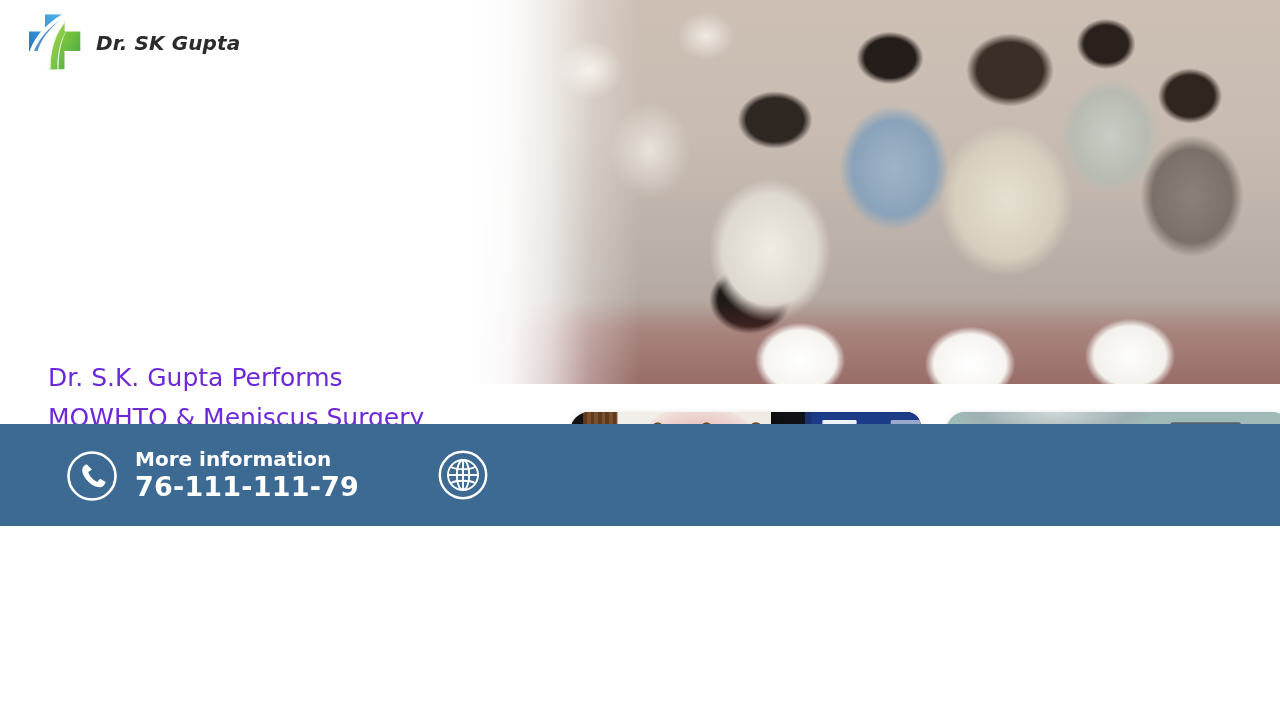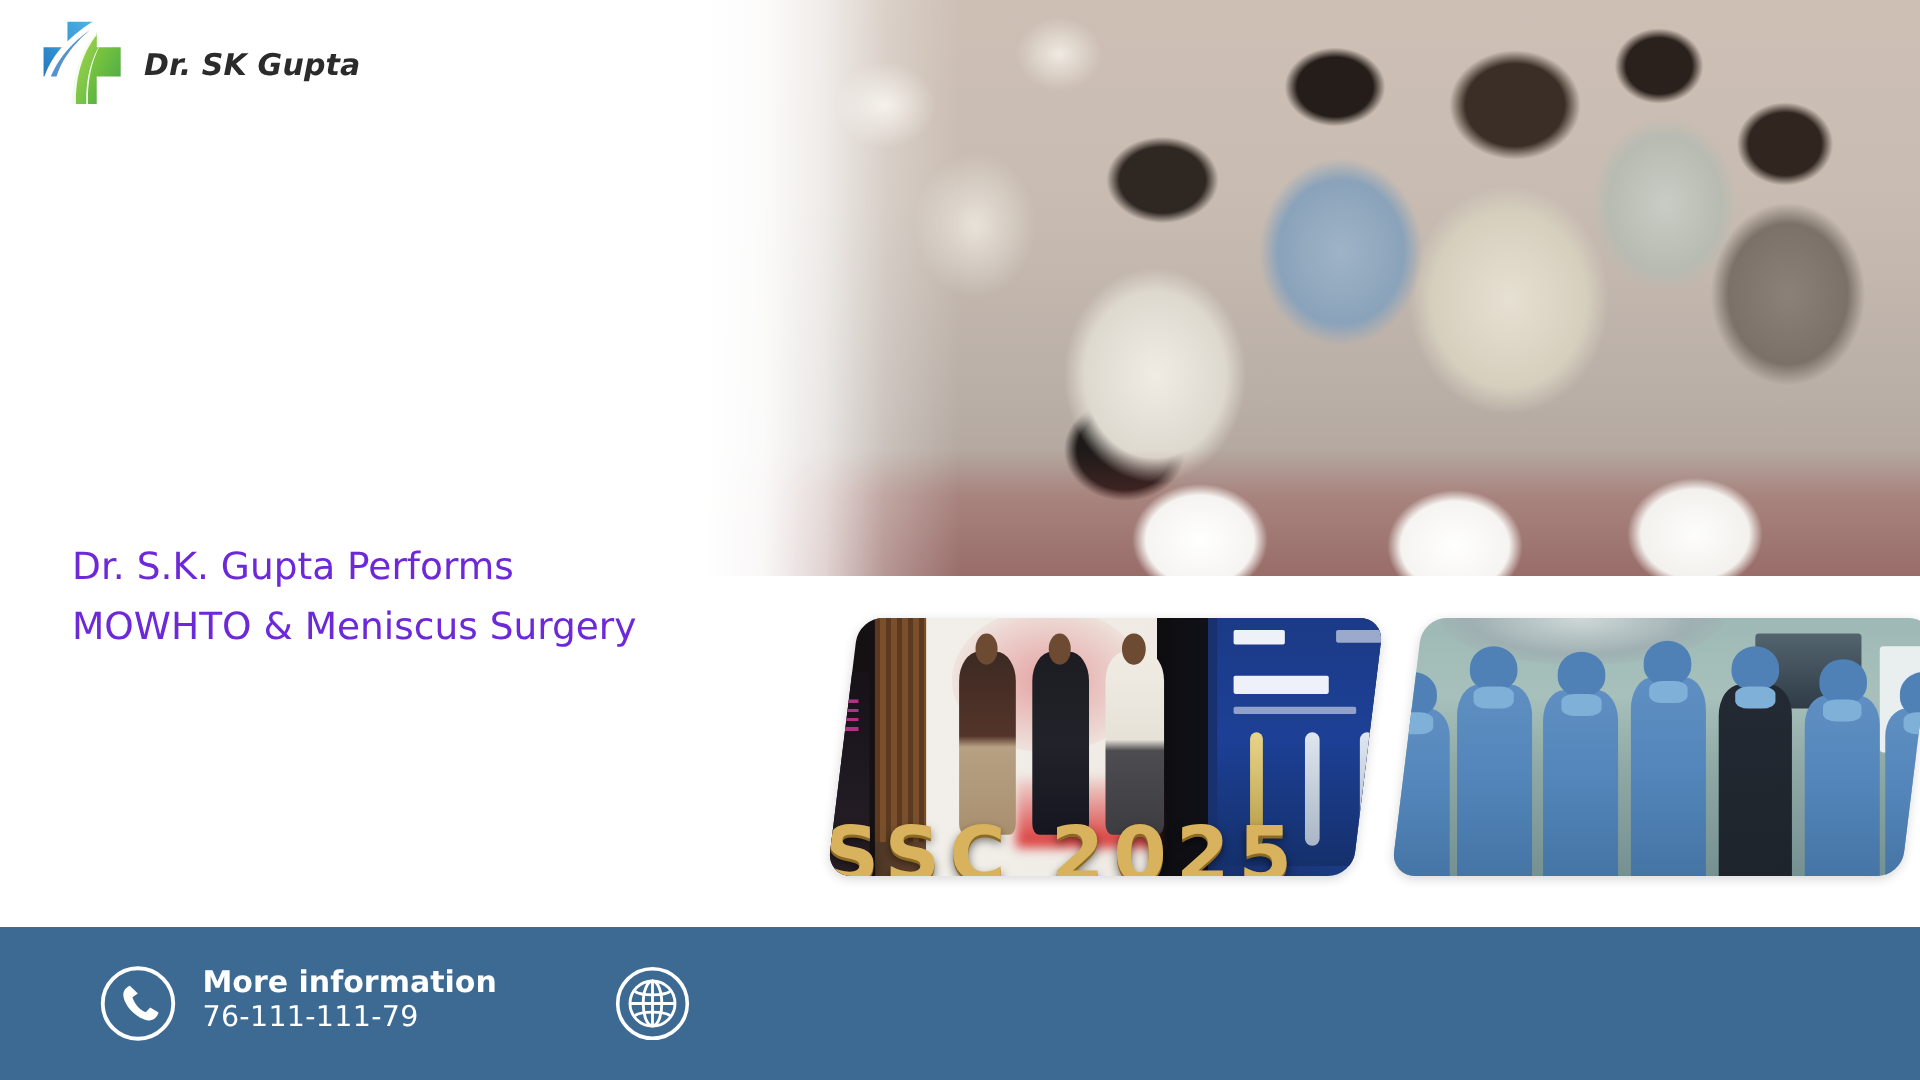--- a/index.html
+++ b/index.html
@@ -9,21 +9,21 @@
   }
   body {
     width: 1280px;
     height: 720px;
     overflow: hidden;
     font-family: "Liberation Sans", sans-serif;
   }
   .poster {
     position: relative;
     width: 1280px;
-    height: 720px;
+    height: 526px;
     background: #ffffff;
     overflow: hidden;
   }
 
   
   .hero-photo {
     position: absolute;
     left: 470px;
     top: 0;
     width: 810px;
@@ -276,37 +276,37 @@
     font-family: "DejaVu Sans", sans-serif;
     font-weight: 700;
     font-size: 33px;
     letter-spacing: 0.4px;
     color: #ffffff;
     margin-left: 108px;
     white-space: nowrap;
   }
   .contact {
     display: flex;
-    align-items: flex-start;
+    align-items: flex-end;
     gap: 17px;
     margin-left: 66px;
   }
   .contact.web { margin-left: 78px; }
   .contact-icon { width: 52px; height: 52px; flex: 0 0 auto; }
   .contact-text { color: #ffffff; line-height: 1.16; }
   .contact-title {
     font-family: "DejaVu Sans", sans-serif;
     font-weight: 700;
     font-size: 20px;
     white-space: nowrap;
   }
   .contact-value {
     font-family: "DejaVu Sans", sans-serif;
-    font-weight: 400;
-    font-size: 19px;
+    font-weight: 700;
+    font-size: 27px;
     letter-spacing: 0.2px;
     white-space: nowrap;
   }
   .contact-value.link { text-decoration: underline; text-underline-offset: 3px; }
 </style>
 </head>
 <body>
 
 <div class="poster">
 

